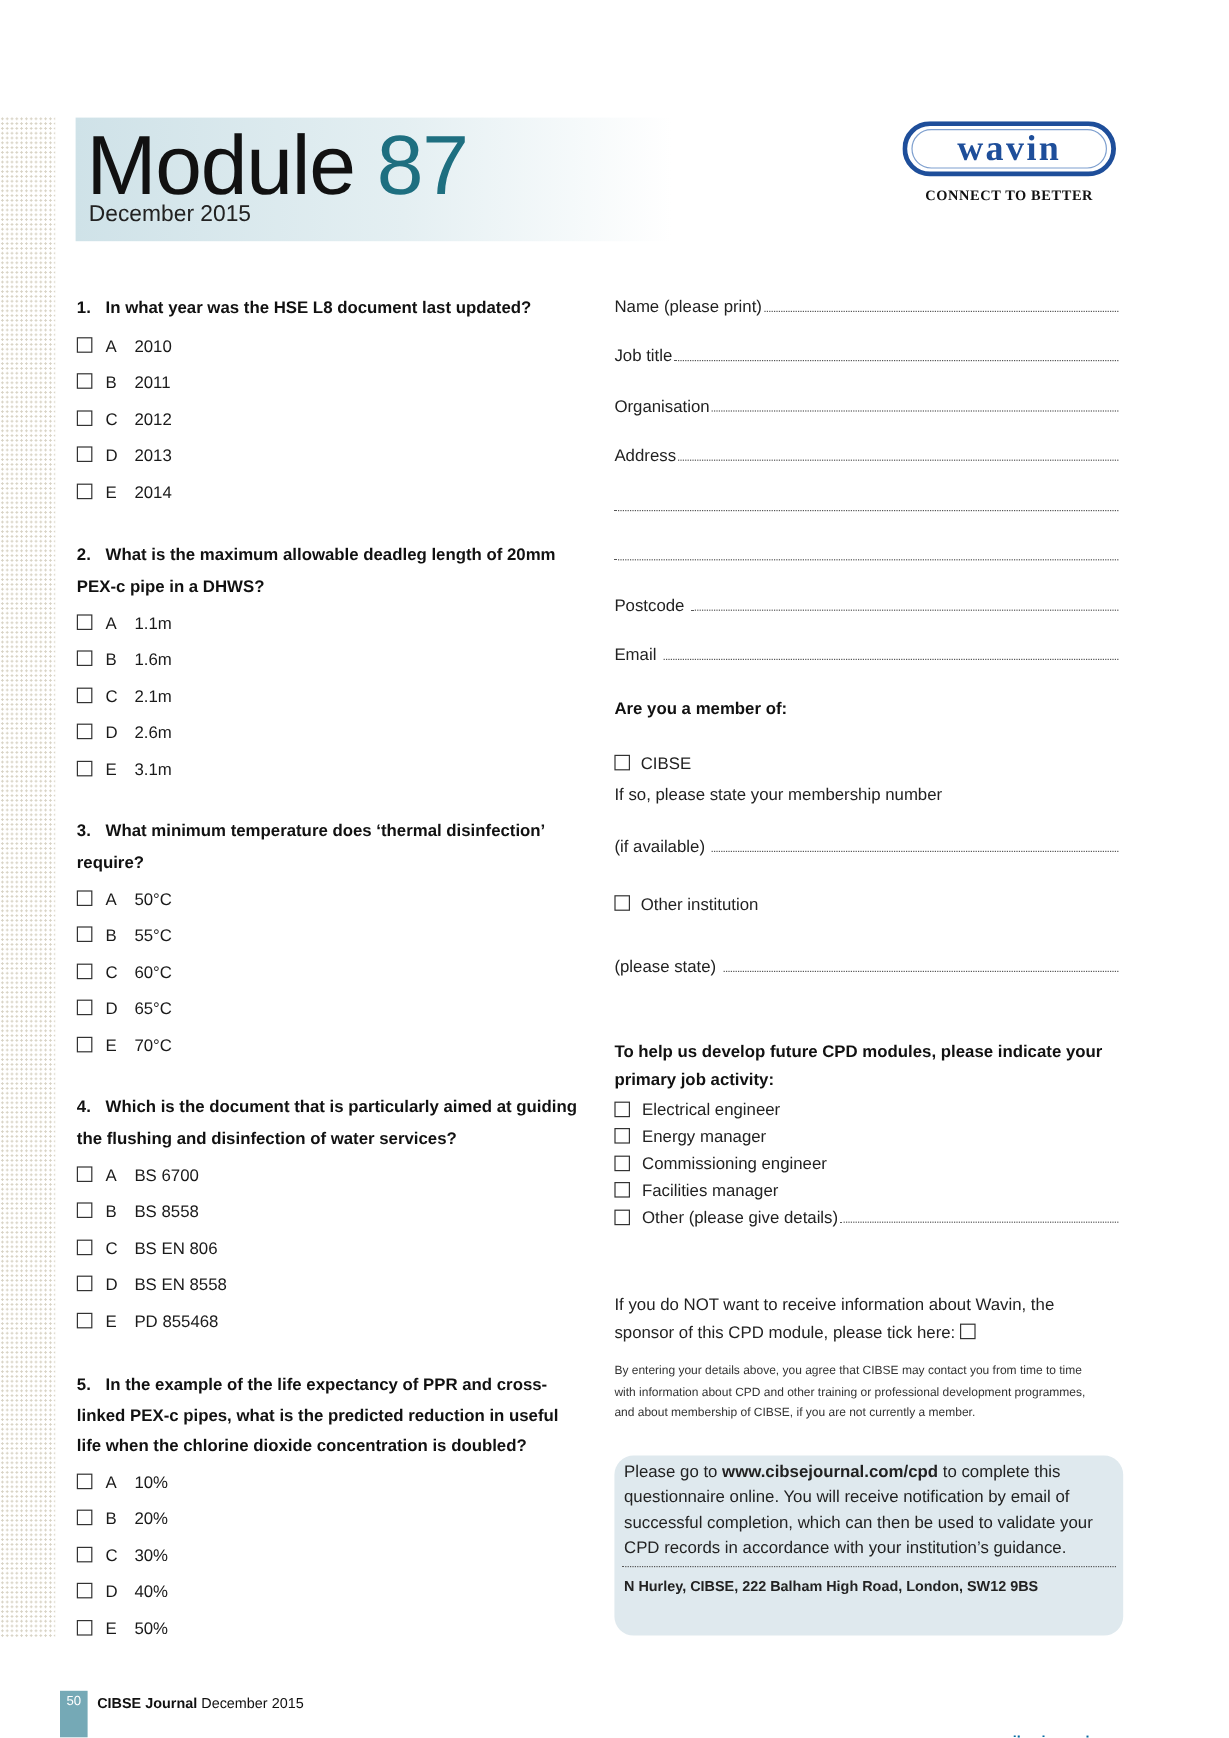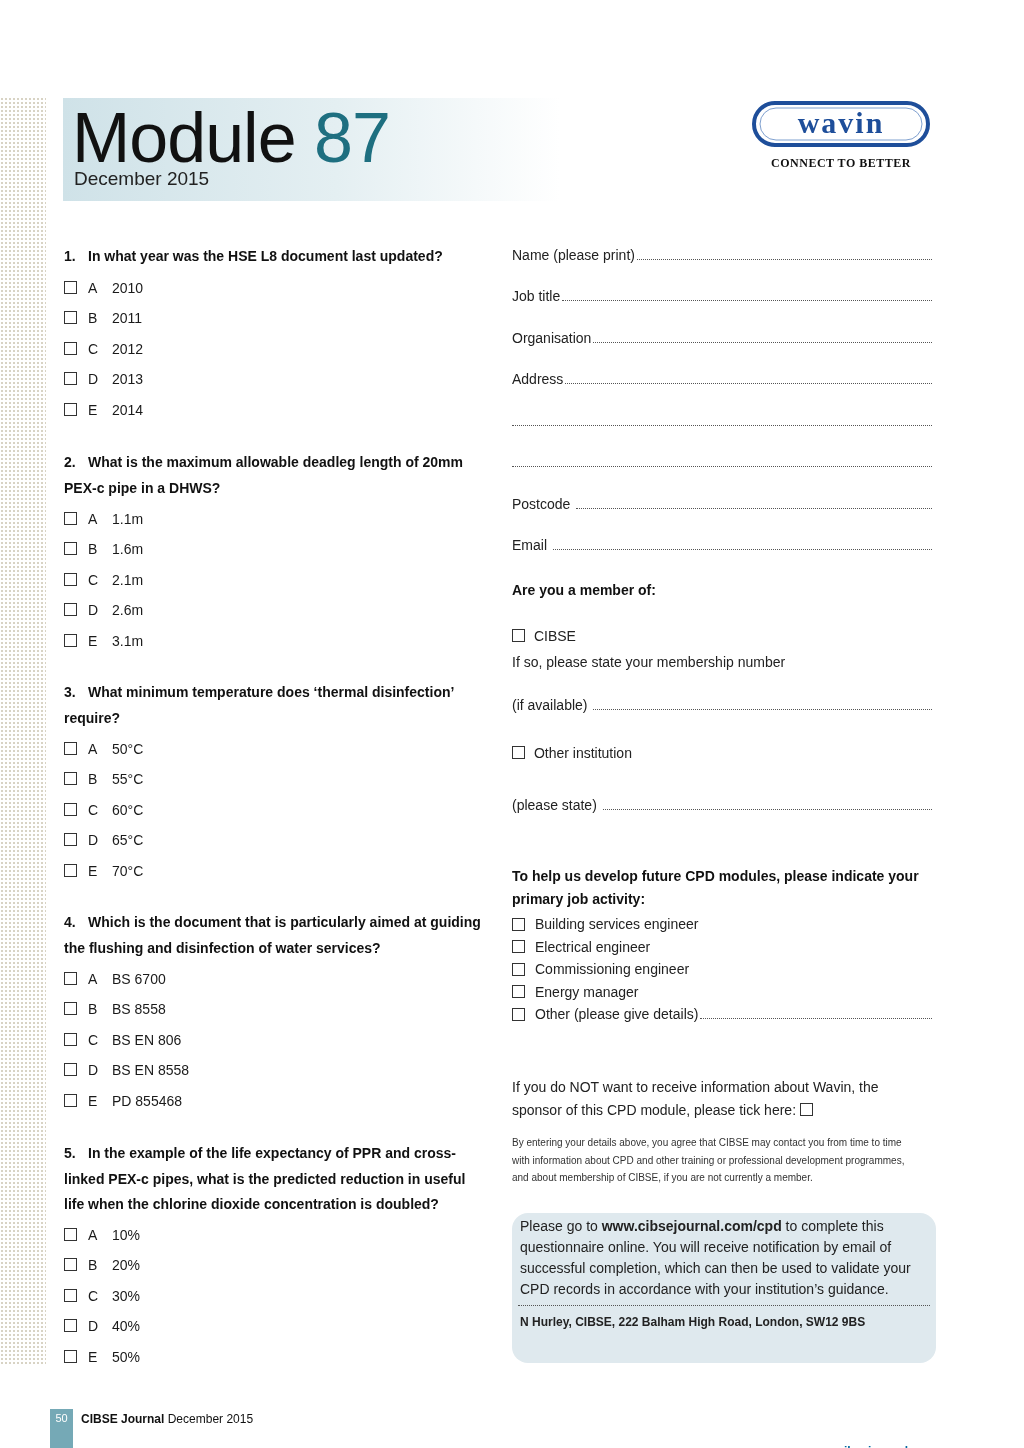--- a/index.html
+++ b/index.html
@@ -264,33 +264,33 @@
 </div>
 <div class="field" style="top:795px">
     <span>(please state)</span>
     <span class="dots" style="margin-left:6px"></span>
   </div>
 
 <div class="right bold-h" style="top:865px; line-height:22.5px; width:415px">To help us develop future CPD modules, please indicate your primary job activity:</div>
 <div class="right job-list" style="top:913px" id="job-list">
     <div class="item">
       <span class="cb"></span>
-      <span>Building services engineer</span>
-    </div>
-    <div class="item">
-      <span class="cb"></span>
       <span>Electrical engineer</span>
     </div>
     <div class="item">
       <span class="cb"></span>
+      <span>Energy manager</span>
+    </div>
+    <div class="item">
+      <span class="cb"></span>
       <span>Commissioning engineer</span>
     </div>
     <div class="item">
       <span class="cb"></span>
-      <span>Energy manager</span>
+      <span>Facilities manager</span>
     </div>
     <div class="item">
       <span class="cb"></span>
       <span>Other (please give details)</span>
       <span class="dots"></span>
     </div>
   </div>
 
 <div class="right" style="top:1076px; line-height:22.5px; width:420px">
   <span>If you do NOT want to receive information about Wavin, the sponsor of this CPD module, please tick here:</span>

